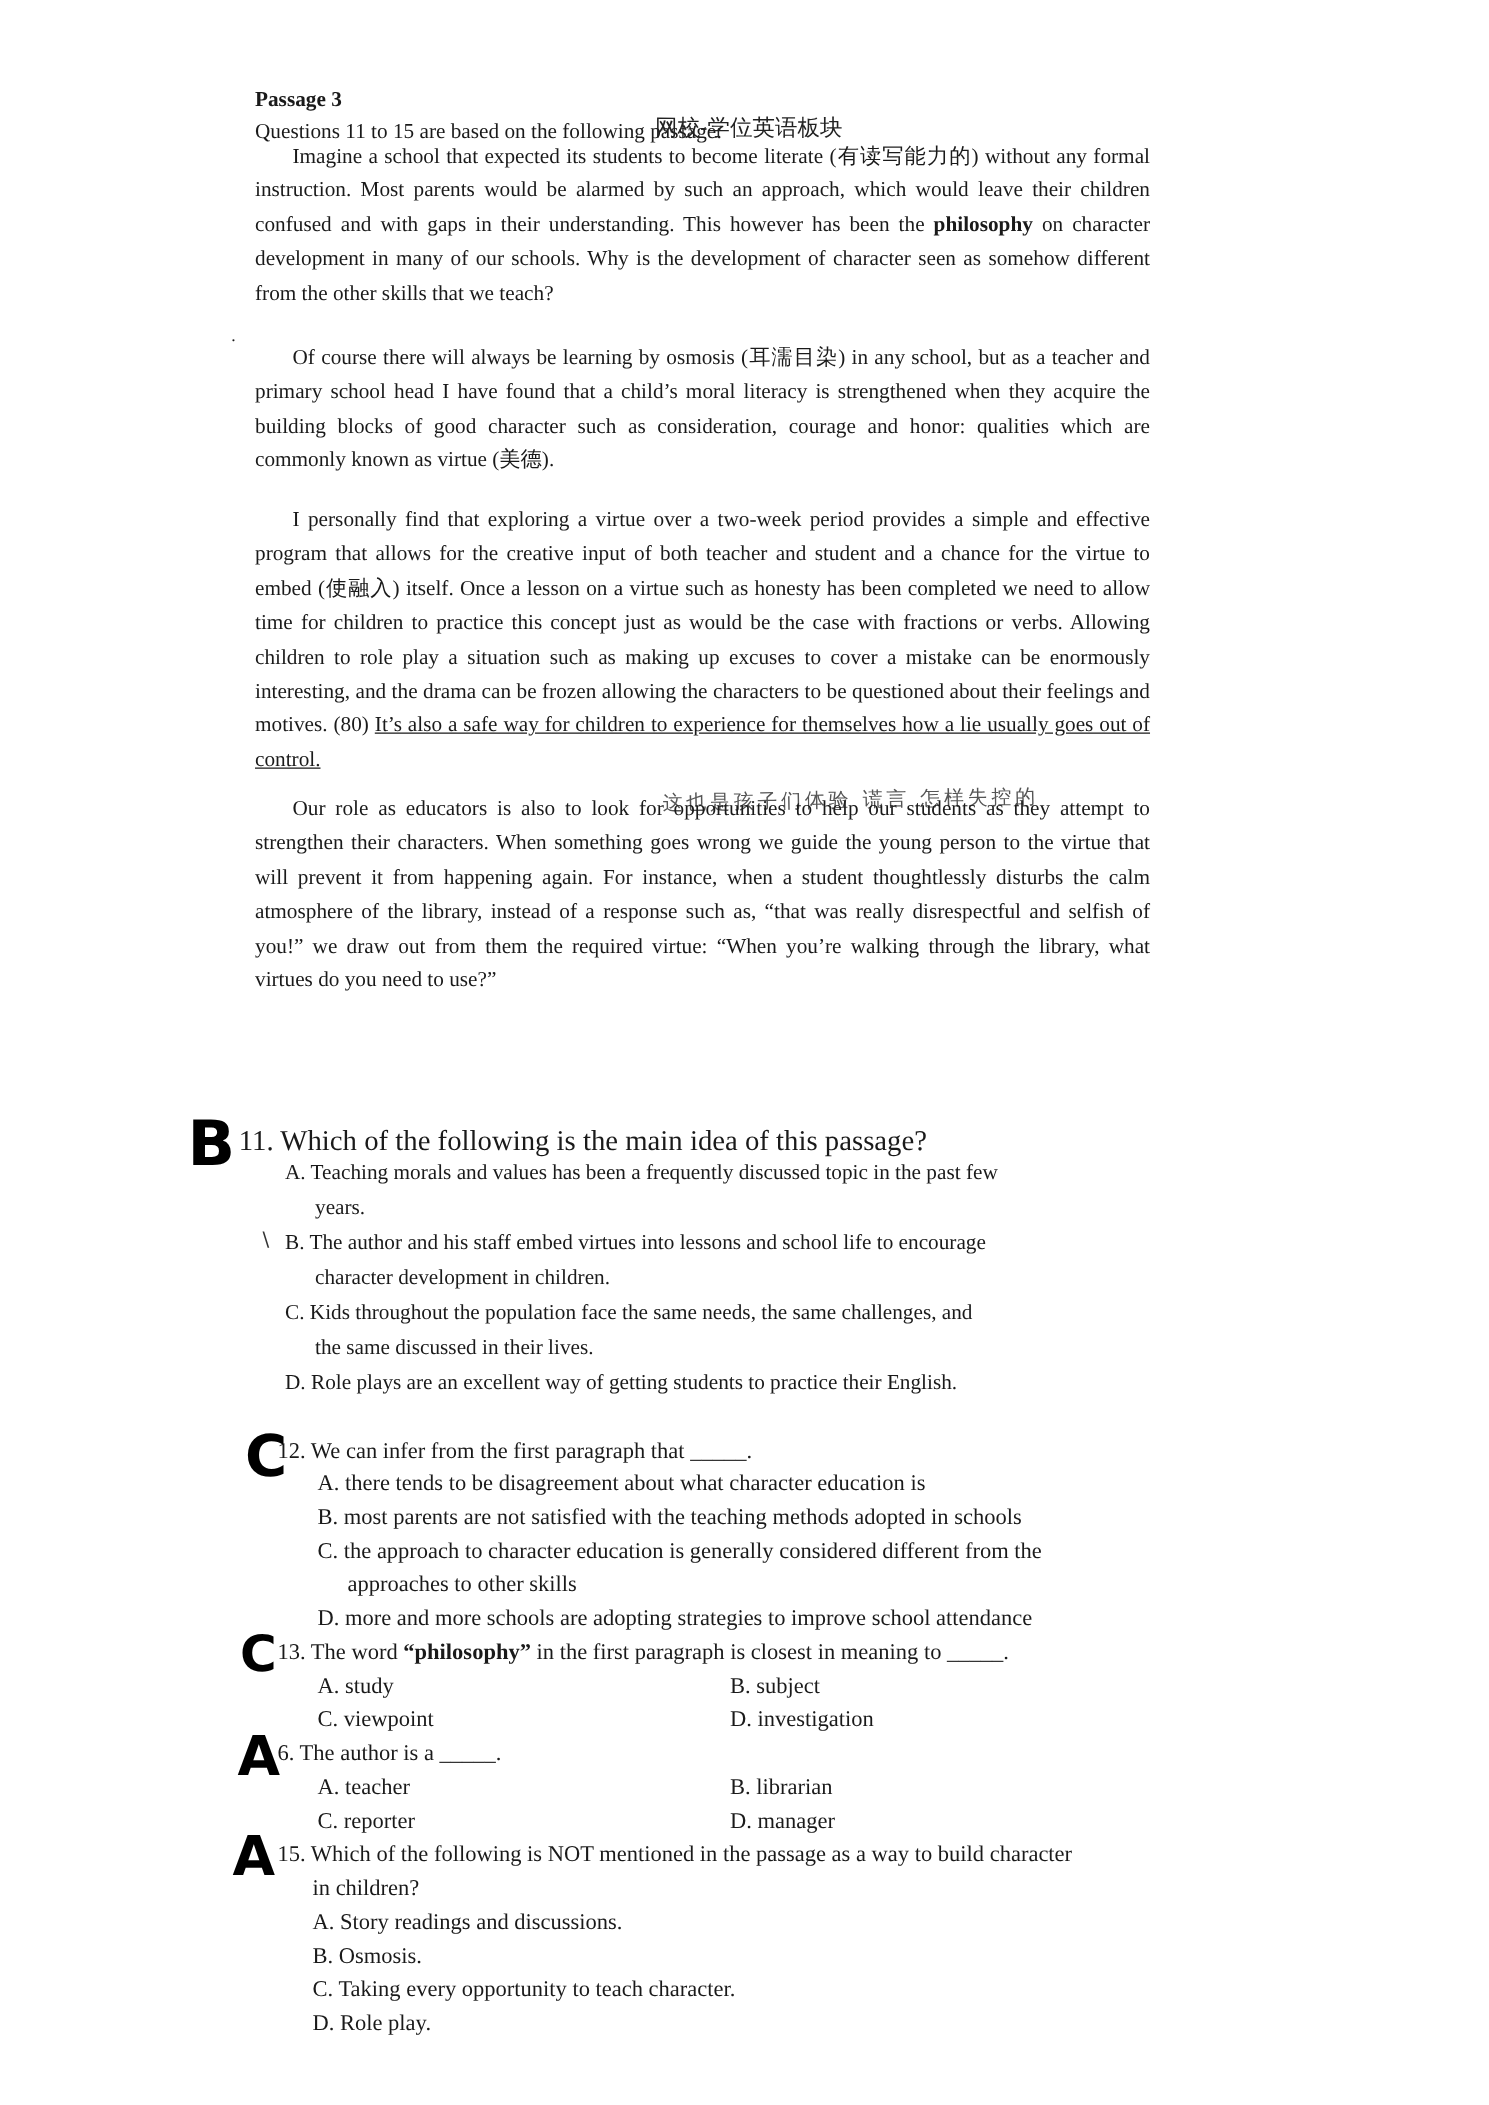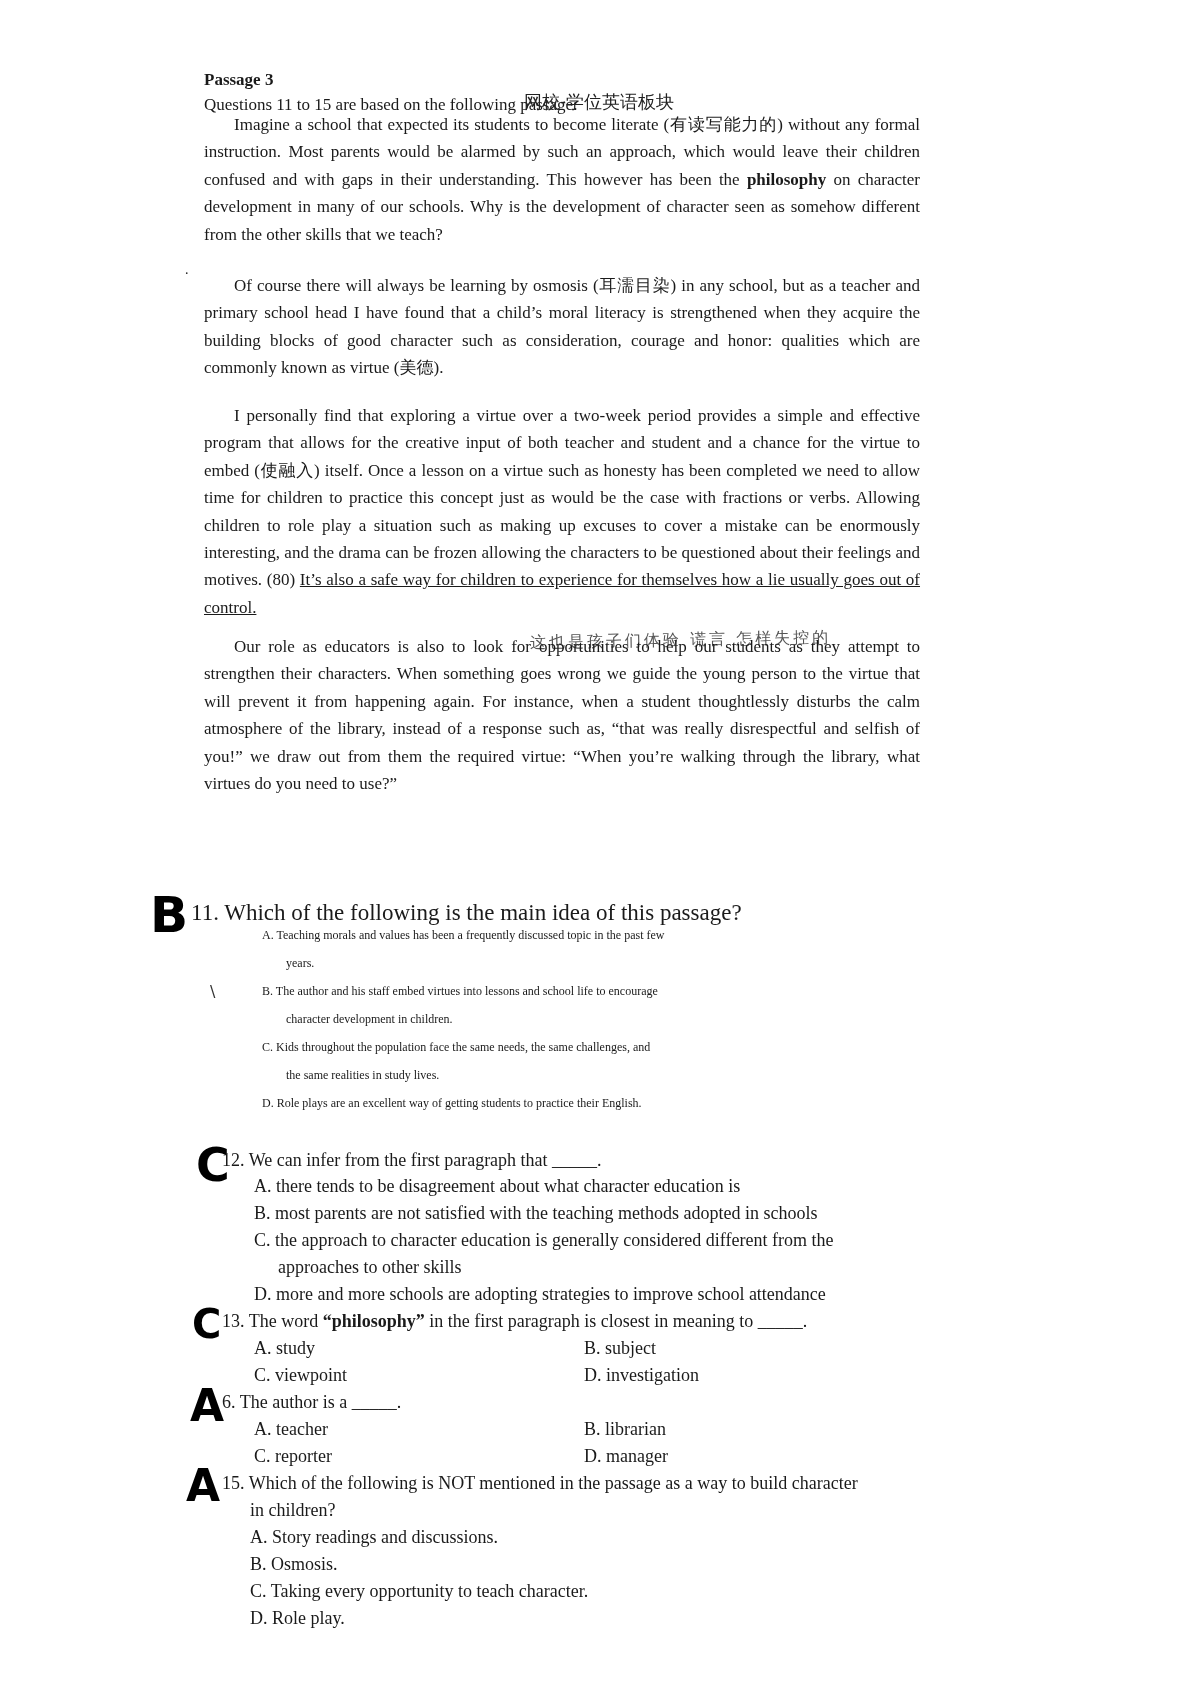--- a/index.html
+++ b/index.html
@@ -13,21 +13,21 @@
   .passage-title { left: 204px; top: 66px; font-size: 17px; font-weight: bold; }
   .instructions { left: 204px; top: 91px; font-size: 17px; }
   .watermark { left: 524px; top: 86px; font-size: 18px; font-family: Liberation Sans, sans-serif; color: #222; }
   .para { position: absolute; left: 204px; width: 716px; font-size: 17px; line-height: 27.4px; text-align: justify; white-space: normal; }
   .para .indent { display: inline-block; width: 30px; }
   .ul { text-decoration: underline; }
   .bold { font-weight: bold; }
   .stray-dot { left: 185px; top: 258px; font-size: 14px; }
   .handwriting { left: 530px; top: 626px; font-size: 16px; color: #555; font-family: "DejaVu Sans", sans-serif; letter-spacing: 3px; transform: rotate(-1deg); }
   .q-stem { font-size: 23px; }
-  .q-opt { font-size: 12px; margin-left: 34px; }
+  .q-opt { font-size: 17px; }
   .q-small { font-size: 18px; }
   .hand-letter { font-family: "DejaVu Sans", sans-serif; font-weight: bold; color: #000; }
   .tick { color: #333; font-size: 16px; font-family: "DejaVu Sans", sans-serif; }
 </style>
 </head>
 <body>
 
 <div class="page">
 
   <div class="abs passage-title">Passage 3</div>
@@ -61,21 +61,21 @@
   </div>
   <div class="abs q-opt" style="left:252px; top:952px;">years.</div>
   <div class="abs tick" style="left:210px; top:978px;">\</div>
   <div class="abs q-opt" style="left:228px; top:980px;">
     <span>B.</span> <span>The author and his staff embed virtues into lessons and school life to encourage</span>
   </div>
   <div class="abs q-opt" style="left:252px; top:1008px;">character development in children.</div>
   <div class="abs q-opt" style="left:228px; top:1036px;">
     <span>C.</span> <span>Kids throughout the population face the same needs, the same challenges, and</span>
   </div>
-  <div class="abs q-opt" style="left:252px; top:1064px;">the same realities in study lives.</div>
+  <div class="abs q-opt" style="left:252px; top:1064px;">the same discussed in their lives.</div>
   <div class="abs q-opt" style="left:228px; top:1092px;text-align:right;">
     <span>D.</span> <span>Role plays are an excellent way of getting students to practice their English.</span>
   </div>
 
   <div class="abs hand-letter" style="left:196px; top:1138px; font-size:46px; line-height:46px;">C</div>
   <div class="abs q-small" style="left:222px; top:1146px;">
     <span>12.</span> <span>We can infer from the first paragraph that _____.</span>
   </div>
   <div class="abs q-small" style="left:254px; top:1172px;">
     <span>A.</span> <span>there tends to be disagreement about what character education is</span>

